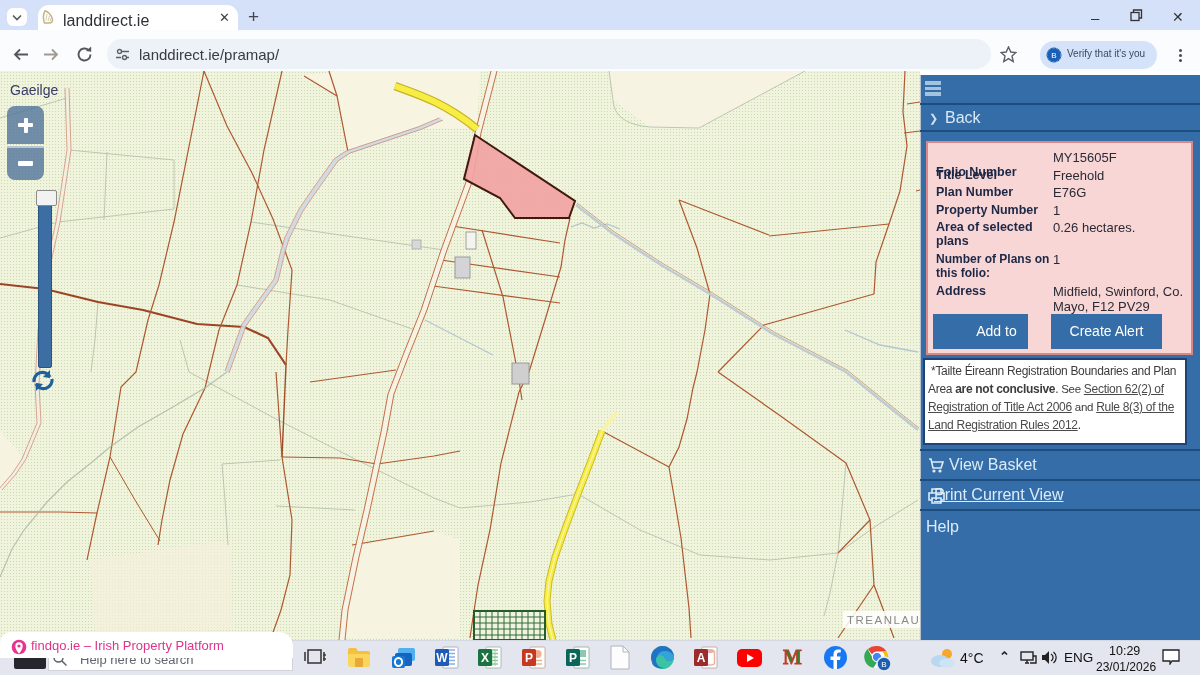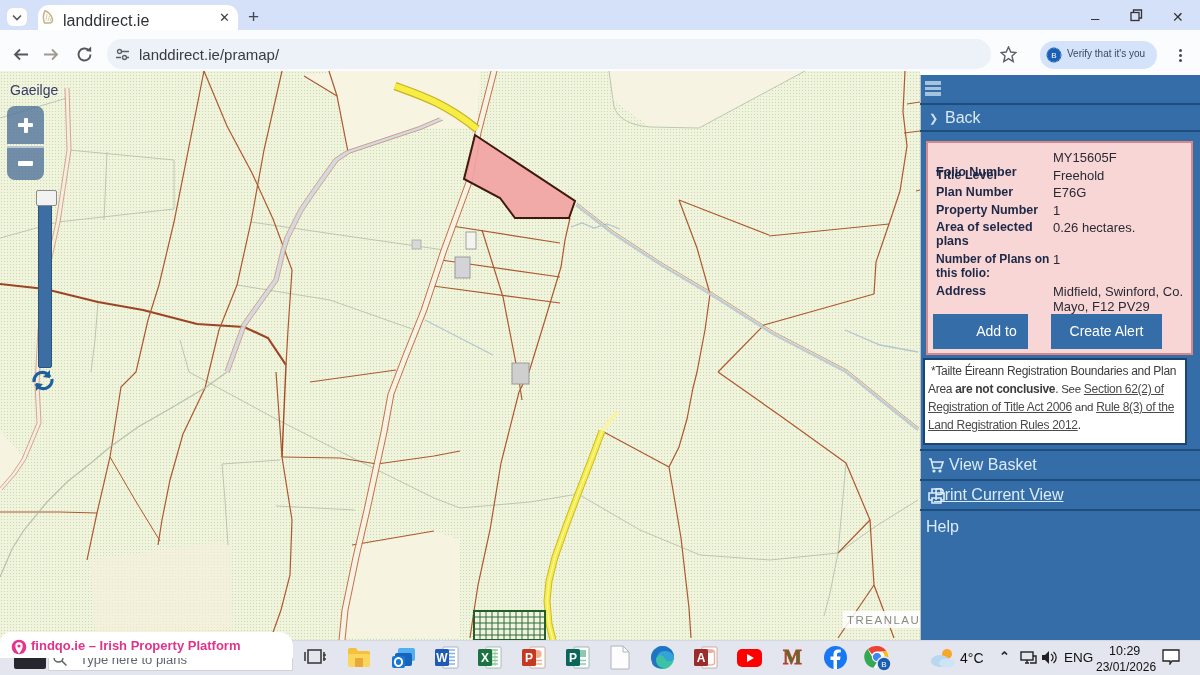--- a/index.html
+++ b/index.html
@@ -253,21 +253,21 @@
     <span style="position:absolute;left:6px;top:7px;">Help</span>
   </div>
 
   <div id="taskbar" class="abs"></div>
   <div id="searchbox" class="abs"></div>
   <div class="abs" style="left:50px; top:648px; width:240px; height:26px; overflow:hidden; color:#61656d; font-size:13px;">
     <svg style="position:absolute;left:2px;top:3px;" width="16" height="16" viewBox="0 0 16 16">
         <circle cx="6.5" cy="6.5" r="4.5" fill="none" stroke="#5f6368" stroke-width="1.5"></circle>
         <path d="M10,10 L14.5,14.5" stroke="#5f6368" stroke-width="1.5"></path>
       </svg>
-    <span style="position:absolute;left:30px;top:4px;">Type here to plans</span>
+    <span style="position:absolute;left:30px;top:4px;">Help here to search</span>
   </div>
   <div id="taskicons" class="abs" style="left:0; top:640px; width:1200px; height:35px;">
 
     <div style="position:absolute;left:14px;top:15px;width:32px;height:14px;background:#24272e;border-radius:2px;"></div>
 
     <svg style="position:absolute;left:304px;top:6px;" width="23" height="23" viewBox="0 0 23 23">
         <g stroke="#3c3c3c" stroke-width="1.6" fill="none">
           <rect x="4" y="4" width="13" height="13"></rect>
           <path d="M1,6 v9 M20,6 v9 M19,9 h3 M19,13 h3"></path>
         </g>
@@ -385,21 +385,21 @@
     <svg style="position:absolute;left:1162px;top:9px;" width="18" height="16" viewBox="0 0 18 16">
         <path d="M1,1 h16 v11 h-7 l-2,3 v-3 h-7 z" fill="#fff" stroke="#222" stroke-width="1.3"></path>
       </svg>
   </div>
   <div id="findqo" class="abs">
     <svg style="position:absolute;left:11px;top:7px;" width="16" height="16" viewBox="0 0 24 24">
         <circle cx="12" cy="12" r="11" fill="#e5358f"></circle>
         <path d="M12,22 C8,17 6.5,14.5 6.5,10.5 a5.5,5.5 0 0 1 11,0 c0,4 -1.5,6.5 -5.5,11.5z" fill="#fff"></path>
         <circle cx="12" cy="10.5" r="2.4" fill="#e5358f"></circle>
       </svg>
-    <span style="position:absolute;left:31px;top:6px;color:#e0338c;font-size:13px;font-weight:bold;letter-spacing:0px;white-space:nowrap;">findqo.ie – Irish Property Platform</span>
+    <span style="position:absolute;left:31px;top:6px;color:#e0338c;font-size:13px;font-weight:normal;letter-spacing:0px;white-space:nowrap;">findqo.ie – Irish Property Platform</span>
   </div>
 
   <div id="tabstrip" class="abs"></div>
   <div id="tabchev" class="abs">
       <svg style="position:absolute;left:5px;top:6px;" width="10" height="7" viewBox="0 0 10 7">
         <path d="M1,1.5 L5,5.5 L9,1.5" fill="none" stroke="#55585e" stroke-width="1.6"></path>
       </svg>
     </div>
   <div id="tab" class="abs"></div>
   <div id="toolbar" class="abs"></div>

